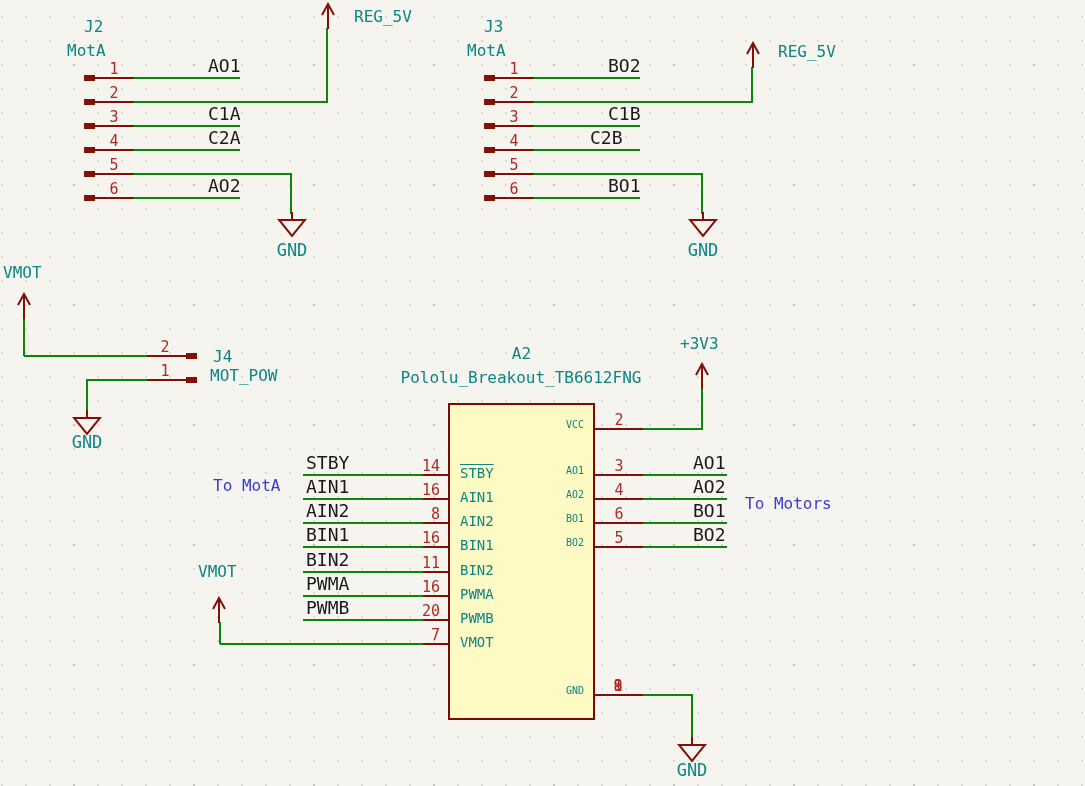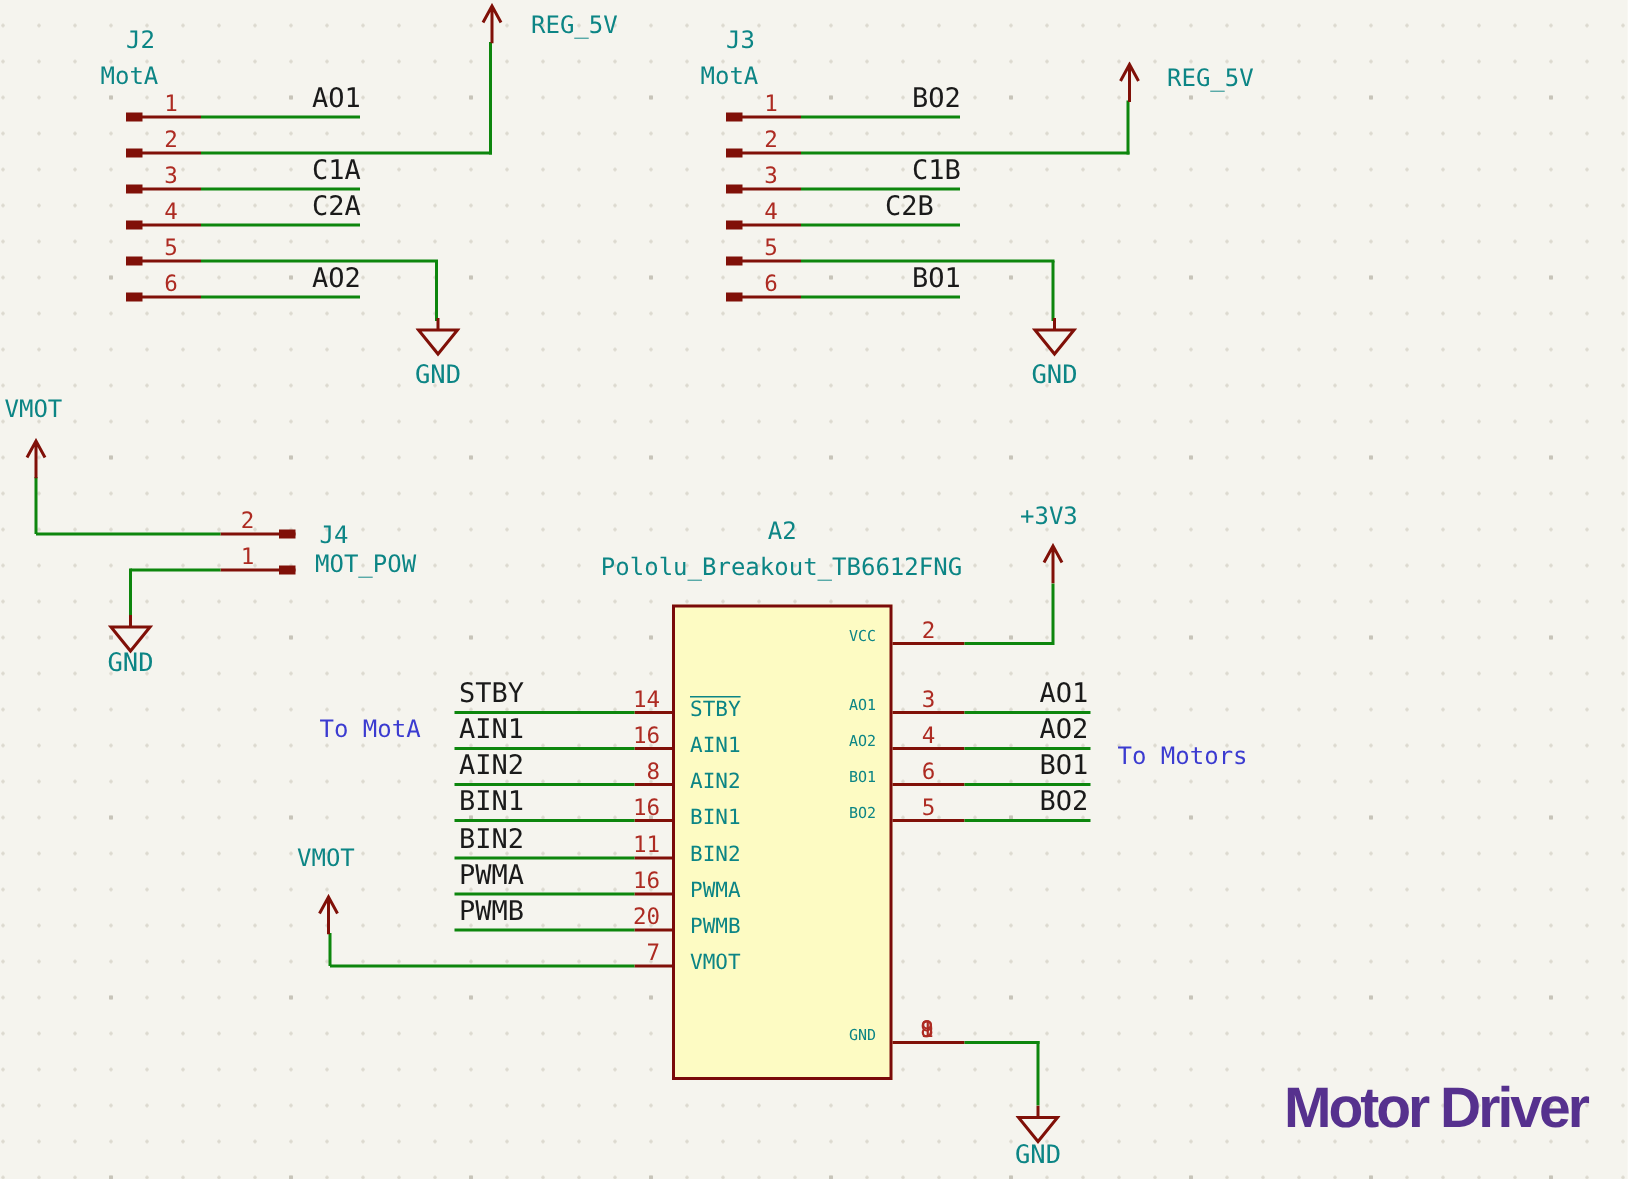--- a/index.html
+++ b/index.html
@@ -272,15 +272,14 @@
   <svg width="30" height="26" viewBox="0 0 30 26" style="left:677px;top:737px">
     <path d="M15 0 L15 8 M2 8 L28 8 L15 24 Z" fill="none" stroke="#801008" stroke-width="2"></path>
   </svg>
   <div class="t gndt" style="left:671px;top:762px">GND</div>
 
   
   <div class="t note" style="left:213px;top:478px">To MotA</div>
   <div class="t note" style="left:745px;top:496px">To Motors</div>
 
   
-  <div class="sheet-title" style="left:856px;top:718px">Motor Driver</div>
 
 </div>
 
 </body></html>

